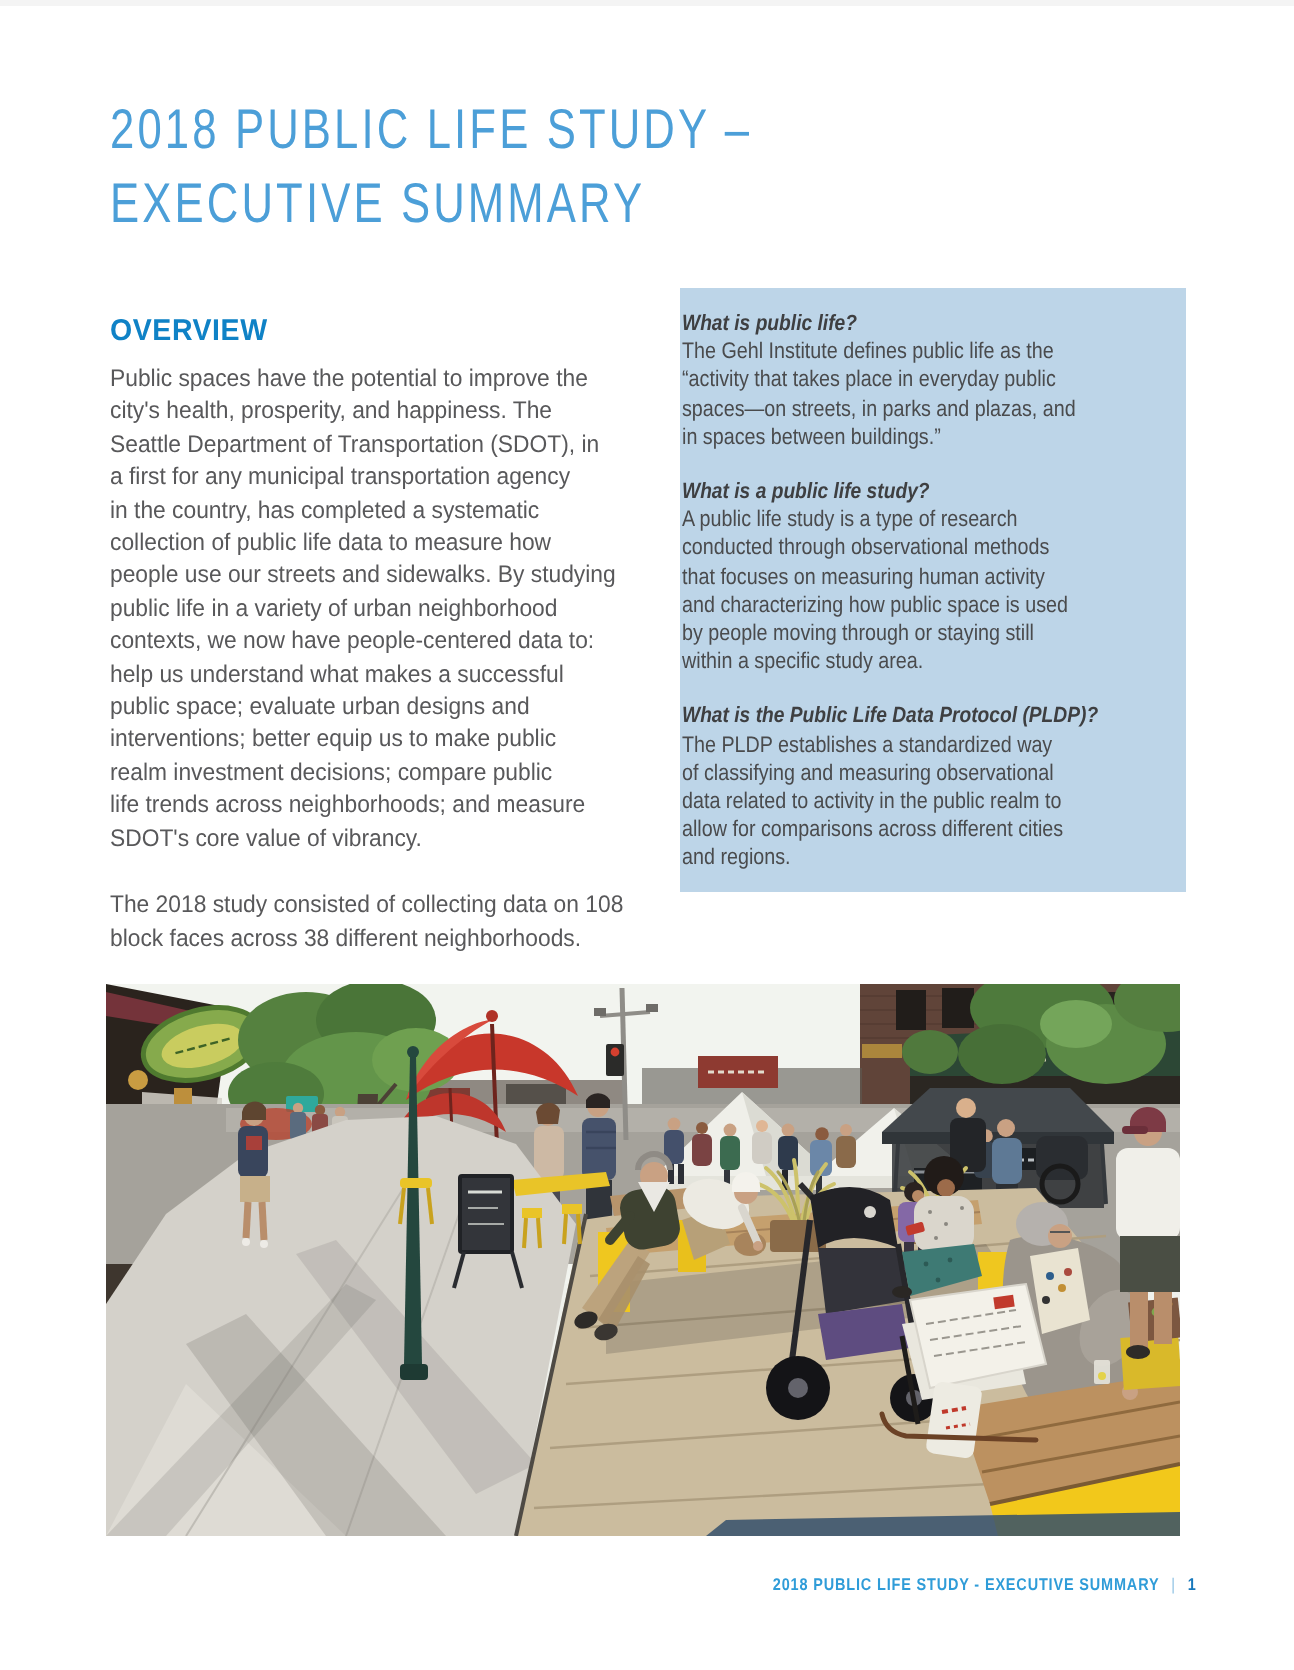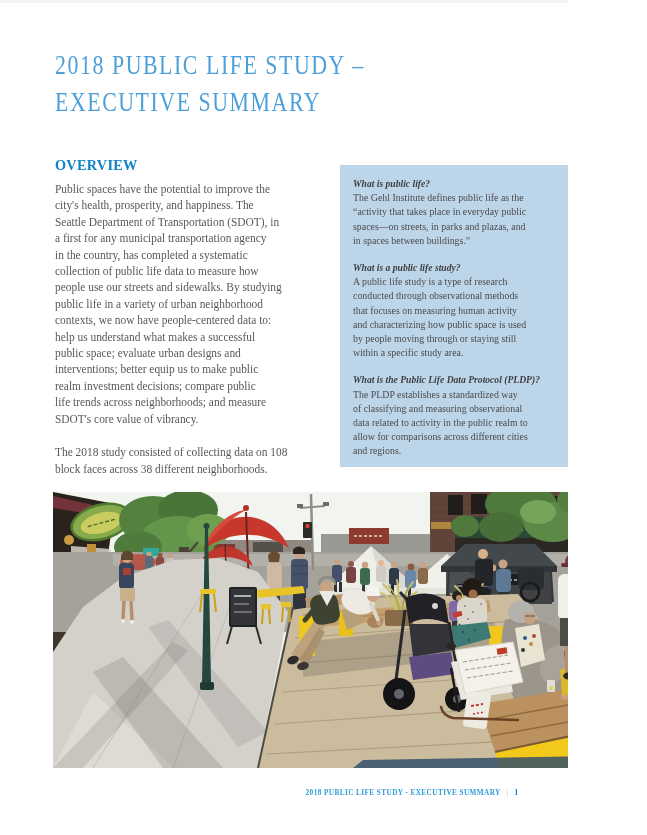--- a/index.html
+++ b/index.html
@@ -1,34 +1,34 @@
 <!DOCTYPE html>
 <html style="--accent-title: #4C9FD8; --accent-heading: #0F82C6; --sidebar-bg: #BDD5E8; --body-text: #58585A; --footer-blue: #2F9CD8;"><head>
 <meta charset="utf-8">
 <style>
   :root{
     --accent-title:#4C9FD8; --accent-heading:#0F82C6; --sidebar-bg:#BDD5E8;
     --body-text:#58585A; --sidebar-text:#4A4B4D; --sidebar-head:#3E3F41;
     --footer-blue:#2F9CD8; --footer-page:#1778BC; --footer-sep:#8FC3E4;
   }
   html,body{margin:0;padding:0;background:#ffffff;}
-  .page{position:relative;width:568px;height:835px;background:#fff;overflow:hidden;
-        font-family:Liberation Serif, serif;}
+  .page{position:relative;width:647px;height:835px;background:#fff;overflow:hidden;
+        font-family:Liberation Sans, sans-serif;}
   .top-rule{position:absolute;top:0;left:0;right:0;height:3px;background:#F4F4F4;}
   .title{position:absolute;left:55px;top:46px;margin:0;font-weight:400;
          font-size:28px;line-height:37px;letter-spacing:2px;color:var(--accent-title);
          transform:scaleX(0.78);transform-origin:0 0;white-space:pre-line;}
   .overview{position:absolute;left:55px;top:157px;width:302px;
             transform:scaleX(0.95);transform-origin:0 0;}
   .overview h2{margin:0 0 7px 0;font-size:15px;letter-spacing:.3px;
                color:var(--accent-heading);font-weight:bold;}
   .overview p{margin:0 0 17px 0;font-size:12px;line-height:16.4px;
               color:var(--body-text);white-space:pre-line;}
-  .info-box{position:absolute;left:340px;top:165px;width:253px;height:302px;
-            background:var(--sidebar-bg);box-sizing:border-box;padding:11px 13px;}
+  .info-box{position:absolute;left:340px;top:144px;width:253px;height:302px;
+            background:var(--sidebar-bg);box-sizing:border-box;padding:11px 1px;}
   .info-box-inner{width:262px;transform:scaleX(0.873);transform-origin:0 0;}
   .qa h3{margin:0;font-size:11px;line-height:14.2px;font-style:italic;font-weight:bold;
          color:var(--sidebar-head);white-space:nowrap;}
   .qa p{margin:0;font-size:11.3px;line-height:14.2px;color:var(--sidebar-text);
         white-space:pre-line;}
   .qa + .qa{margin-top:13px;}
   .photo{position:absolute;left:53px;top:492px;width:537px;height:276px;overflow:hidden;
          background:#EFF1EC;}
   .photo svg{display:block;}
   .footer{position:absolute;top:787px;right:49px;display:flex;align-items:baseline;gap:7px;

